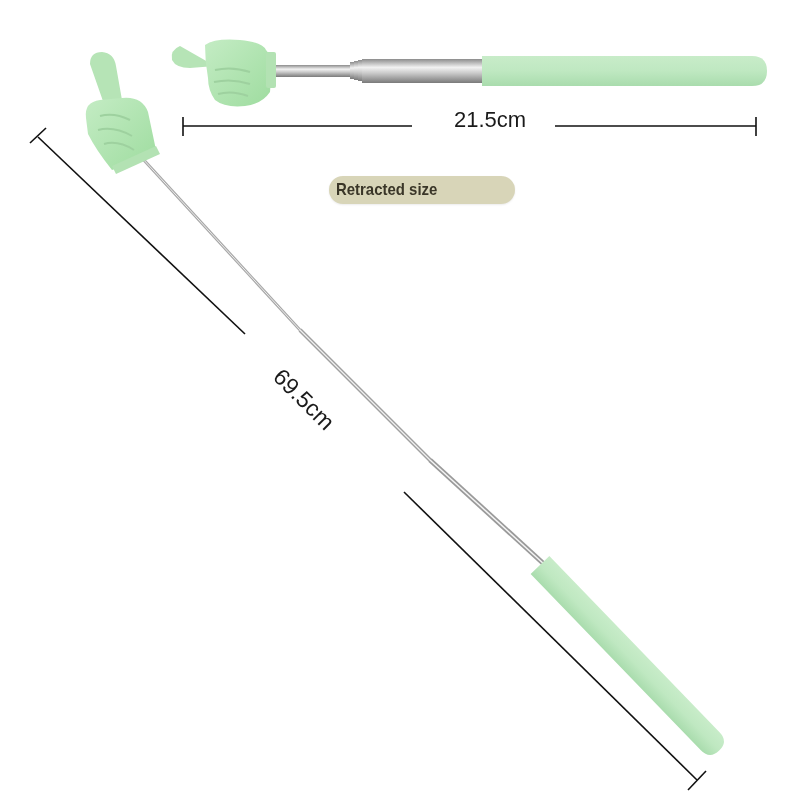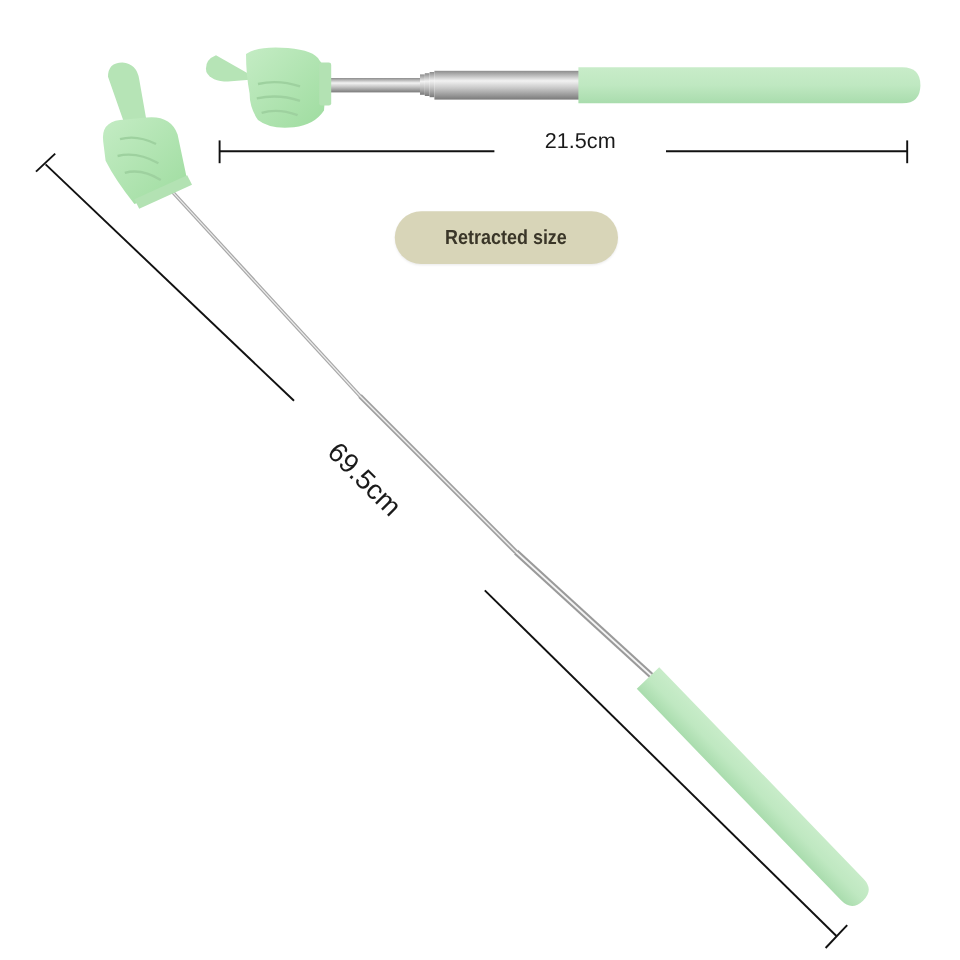--- a/index.html
+++ b/index.html
@@ -1,21 +1,21 @@
 <!DOCTYPE html>
 <html><head>
 <meta charset="utf-8">
 <style>
   html, body { margin: 0; padding: 0; background: #ffffff; }
   #stage { position: relative; width: 800px; height: 800px; overflow: hidden; background: #ffffff; font-family: "Liberation Sans", sans-serif; }
   svg.art { position: absolute; left: 0; top: 0; }
-  .dim-label { position: absolute; font-family: "Liberation Sans", "DejaVu Sans", sans-serif; color: #1a1a1a; font-size: 18px; white-space: nowrap; }
+  .dim-label { position: absolute; font-family: "Liberation Sans", "DejaVu Sans", sans-serif; color: #1a1a1a; font-size: 22px; white-space: nowrap; }
   #dim-retracted-label { left: 454px; top: 107px; }
   #dim-extended-label { left: 266px; top: 386px; transform: rotate(45deg); transform-origin: center; font-size: 23px; }
-  .pill { position: absolute; height: 44px; border-radius: 22px; background: #d8d5b8; display: flex; align-items: center; justify-content: center;
+  .pill { position: absolute; height: 28px; border-radius: 22px; background: #d8d5b8; display: flex; align-items: center; 
           font-family: "Liberation Sans Narrow", "Liberation Sans", sans-serif; font-weight: bold; font-size: 17px; color: #3a3628; box-shadow: 0 1px 2px rgba(0,0,0,0.08); }
   .pill span { display: inline-block; transform: scaleX(0.88); }
   #pill-retracted { left: 329px; top: 176px; width: 186px; }
   #pill-extended { left: 160px; top: 630px; width: 186px; padding-left: 18px; box-sizing: border-box; }
 </style>
 </head>
 <body>
 
 <div id="stage">
 

